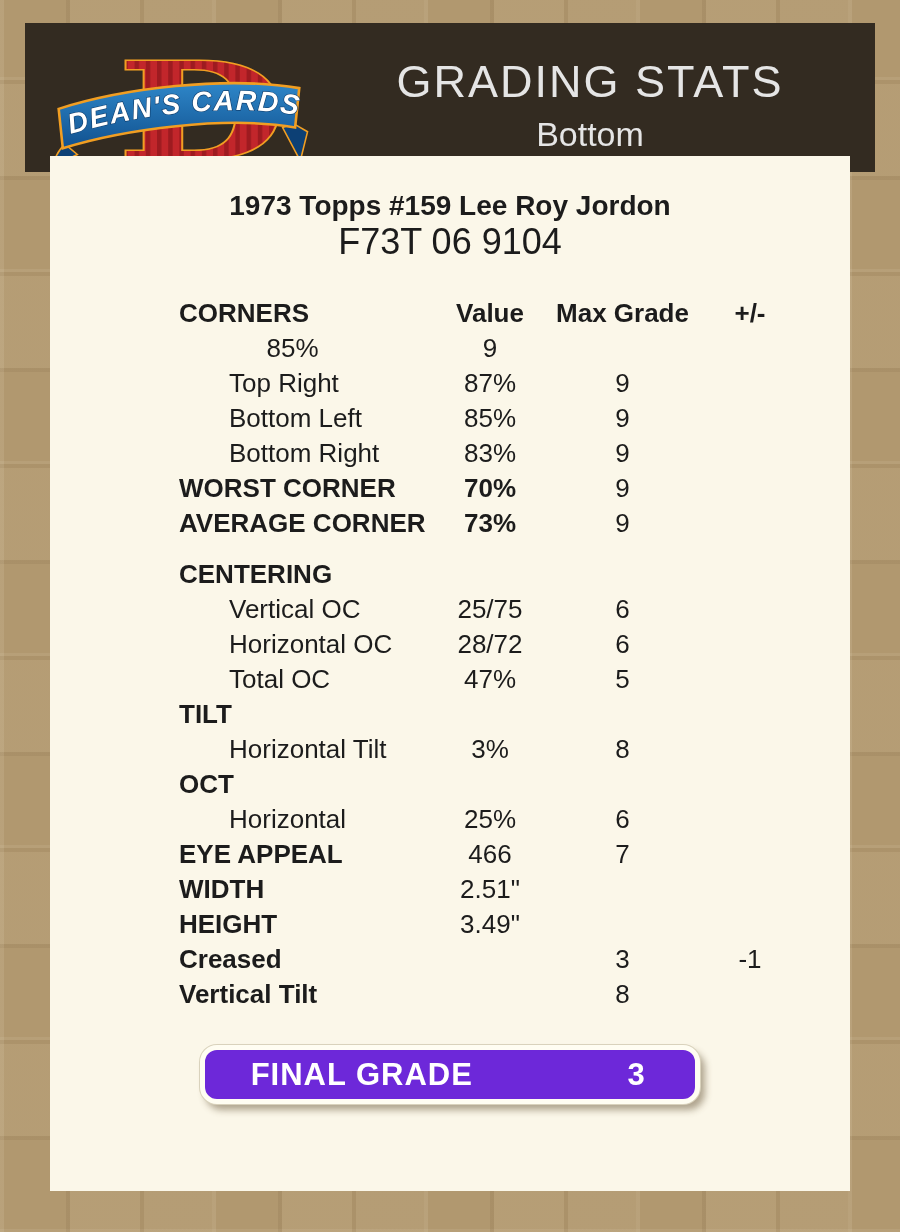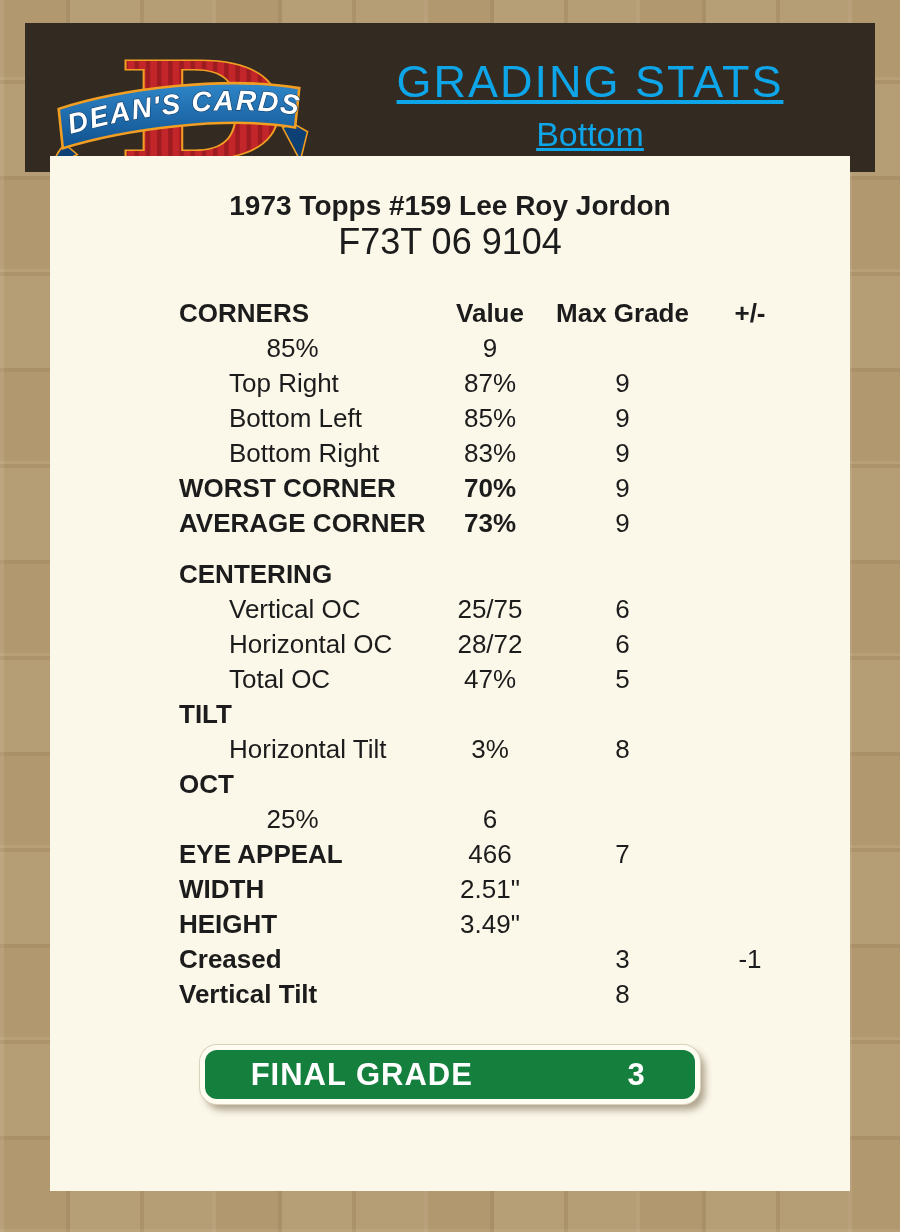--- a/index.html
+++ b/index.html
@@ -23,21 +23,21 @@
   }
 
   
   .header {
     position:absolute; left:25px; top:23px; width:850px; height:149px;
     background:#332b21;
   }
   .logo-wrap { position:absolute; left:24px; top:5px; width:262px; height:140px; }
   .header-text {
     position:absolute; left:286px; right:6px; top:0; height:100%;
-    text-align:center; color:#0ea5e9;text-decoration:underline;
+    text-align:center; color:#e5e5e5;
   }
   .header-title {
     margin-top:32px; font-size:45px; line-height:54px; letter-spacing:2px;
     font-weight:400;
   }
   .header-subtitle { font-size:34px; line-height:42px; margin-top:4px; font-weight:400; }
 
   
   .panel {
     position:absolute; left:50px; top:156px; width:800px; height:1035px;
@@ -56,21 +56,21 @@
   .c { white-space:nowrap; }
   .c.label { text-align:left;margin-left:24px; }
   .c.value, .c.max, .c.pm { text-align:center; }
   .c.indent { padding-left:50px; }
   .b { font-weight:bold; }
 
   
   .final-grade {
     position:relative;
     width:500px; height:59px; margin:33px auto 0;
-    background:#15803d;
+    background:#6d28d9;
     border:5px solid #fffdf2;
     border-radius:17px;
     box-shadow:0 0 0 1px #d9d2bc, 5px 6px 7px rgba(85,64,34,0.45);
     color:#ffffff; font-weight:bold; font-size:31px;
   }
   .fg-label {
     position:absolute; left:0; top:0; width:64%; height:100%;
     display:flex; align-items:center; justify-content:center; letter-spacing:1px;
   }
   .fg-value {
@@ -202,20 +202,21 @@
     <div class="c max">8</div>
     <div class="c pm"></div>
   </div>
         <div class="trow">
     <div class="c label b">OCT</div>
     <div class="c value"></div>
     <div class="c max"></div>
     <div class="c pm"></div>
   </div>
         <div class="trow">
+    <div class="c label indent">Horizontal</div>
     <div class="c value">25%</div>
     <div class="c max">6</div>
     <div class="c pm"></div>
   </div>
         <div class="trow">
     <div class="c label b">EYE APPEAL</div>
     <div class="c value">466</div>
     <div class="c max">7</div>
     <div class="c pm"></div>
   </div>

